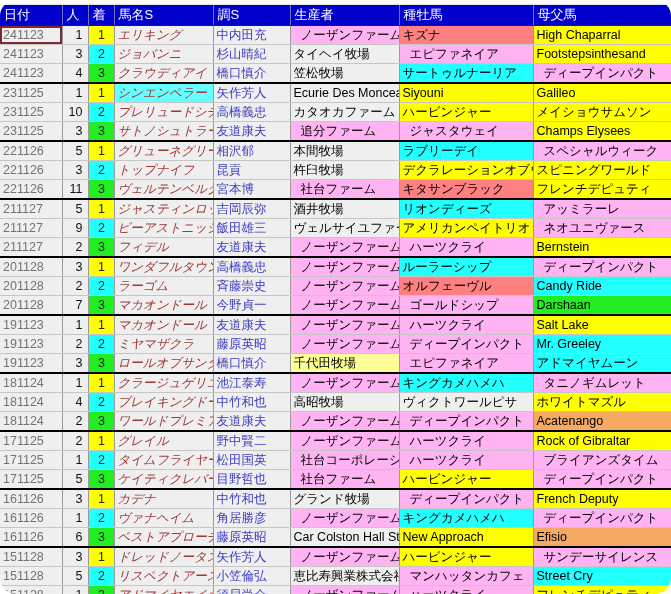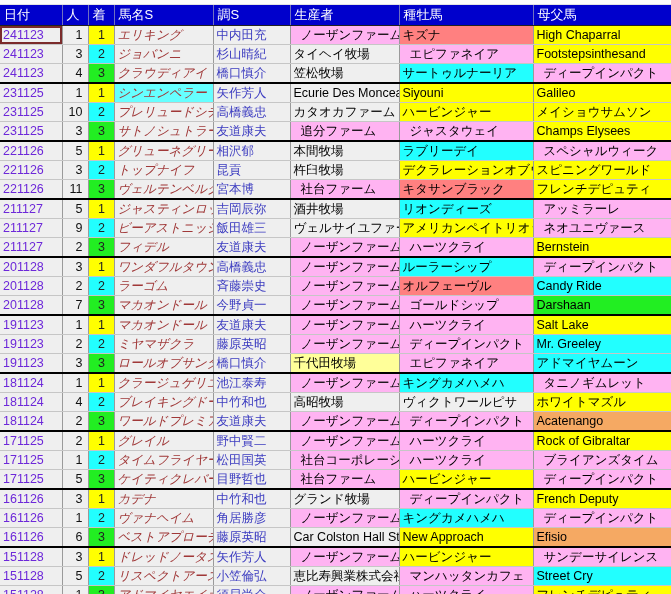--- a/index.html
+++ b/index.html
@@ -1,40 +1,41 @@
 <!DOCTYPE html>
 <html style="--header_bg: #0000CC; --header_fg: #FFFFFF; --row_bg: #EFEFEF; --yellow: #FFFF00; --cyan: #22FFFF; --green: #22EE22; --pink: #FFB3F2; --salmon: #FF8080; --orange: #F5A963; --pale_yellow: #FFFF99; --light_cyan: #66FFFF; --horse_fg: #A03838; --trainer_fg: #3B3BC0; --selected_border: #7B2B2B;"><head>
 <meta charset="utf-8">
 <style>
   html,body{margin:0;padding:0;background:#fff;}
   #sheet{
     width:671px;height:594px;overflow:hidden;position:relative;
     font-family:"Liberation Sans","DejaVu Sans",sans-serif;
     background:#fff;
+    border-radius:16px;
   }
   #top-strip{height:4px;background:#fdfdfd;border-bottom:1px solid #e3e3e3;}
   table{border-collapse:collapse;table-layout:fixed;width:671px;}
   col.c-date{width:62px;}  col.c-pop{width:26px;}  col.c-fin{width:26px;}
   col.c-horse{width:99px;} col.c-trainer{width:77px;}
   col.c-breeder{width:109px;} col.c-sire{width:134px;} col.c-bms{width:138px;}
   th{
     background:var(--header_bg);color:var(--header_fg);
     font-weight:normal;font-size:13px;text-align:left;
     height:20px;padding:0 0 0 4px;
     border-right:1px solid #7070c0;border-bottom:1px solid #222;
     white-space:nowrap;overflow:hidden;
   }
   td{
     height:18px;font-size:12.5px;line-height:18px;
     padding:0 2px 0 3px;white-space:nowrap;overflow:hidden;
     border-right:1px solid #9a9a9a;border-bottom:1px solid #c6c6c6;
     background:var(--row_bg);color:#111;
   }
   tr.group-end td{border-bottom:2px solid #000;}
-  td.col-date{padding-right:20px;color:#6d28d9;}
+  td.col-date{padding-right:20px;color:#737373;}
   td.col-pop{text-align:right;padding-right:5px;}
   td.col-fin{text-align:center;color:#222;}
   td.col-horse{color:var(--horse_fg);font-style:italic;}
   td.col-trainer{color:var(--trainer_fg);}
   td.col-breeder,td.col-sire,td.col-bms{color:#000;}
   .bg-yellow{background:var(--yellow);}
   .bg-cyan{background:var(--cyan);}
   .bg-green{background:var(--green);}
   .bg-pink{background:var(--pink);padding-left:10px;}
   .bg-salmon{background:var(--salmon);font-family:Liberation Serif, serif;}

